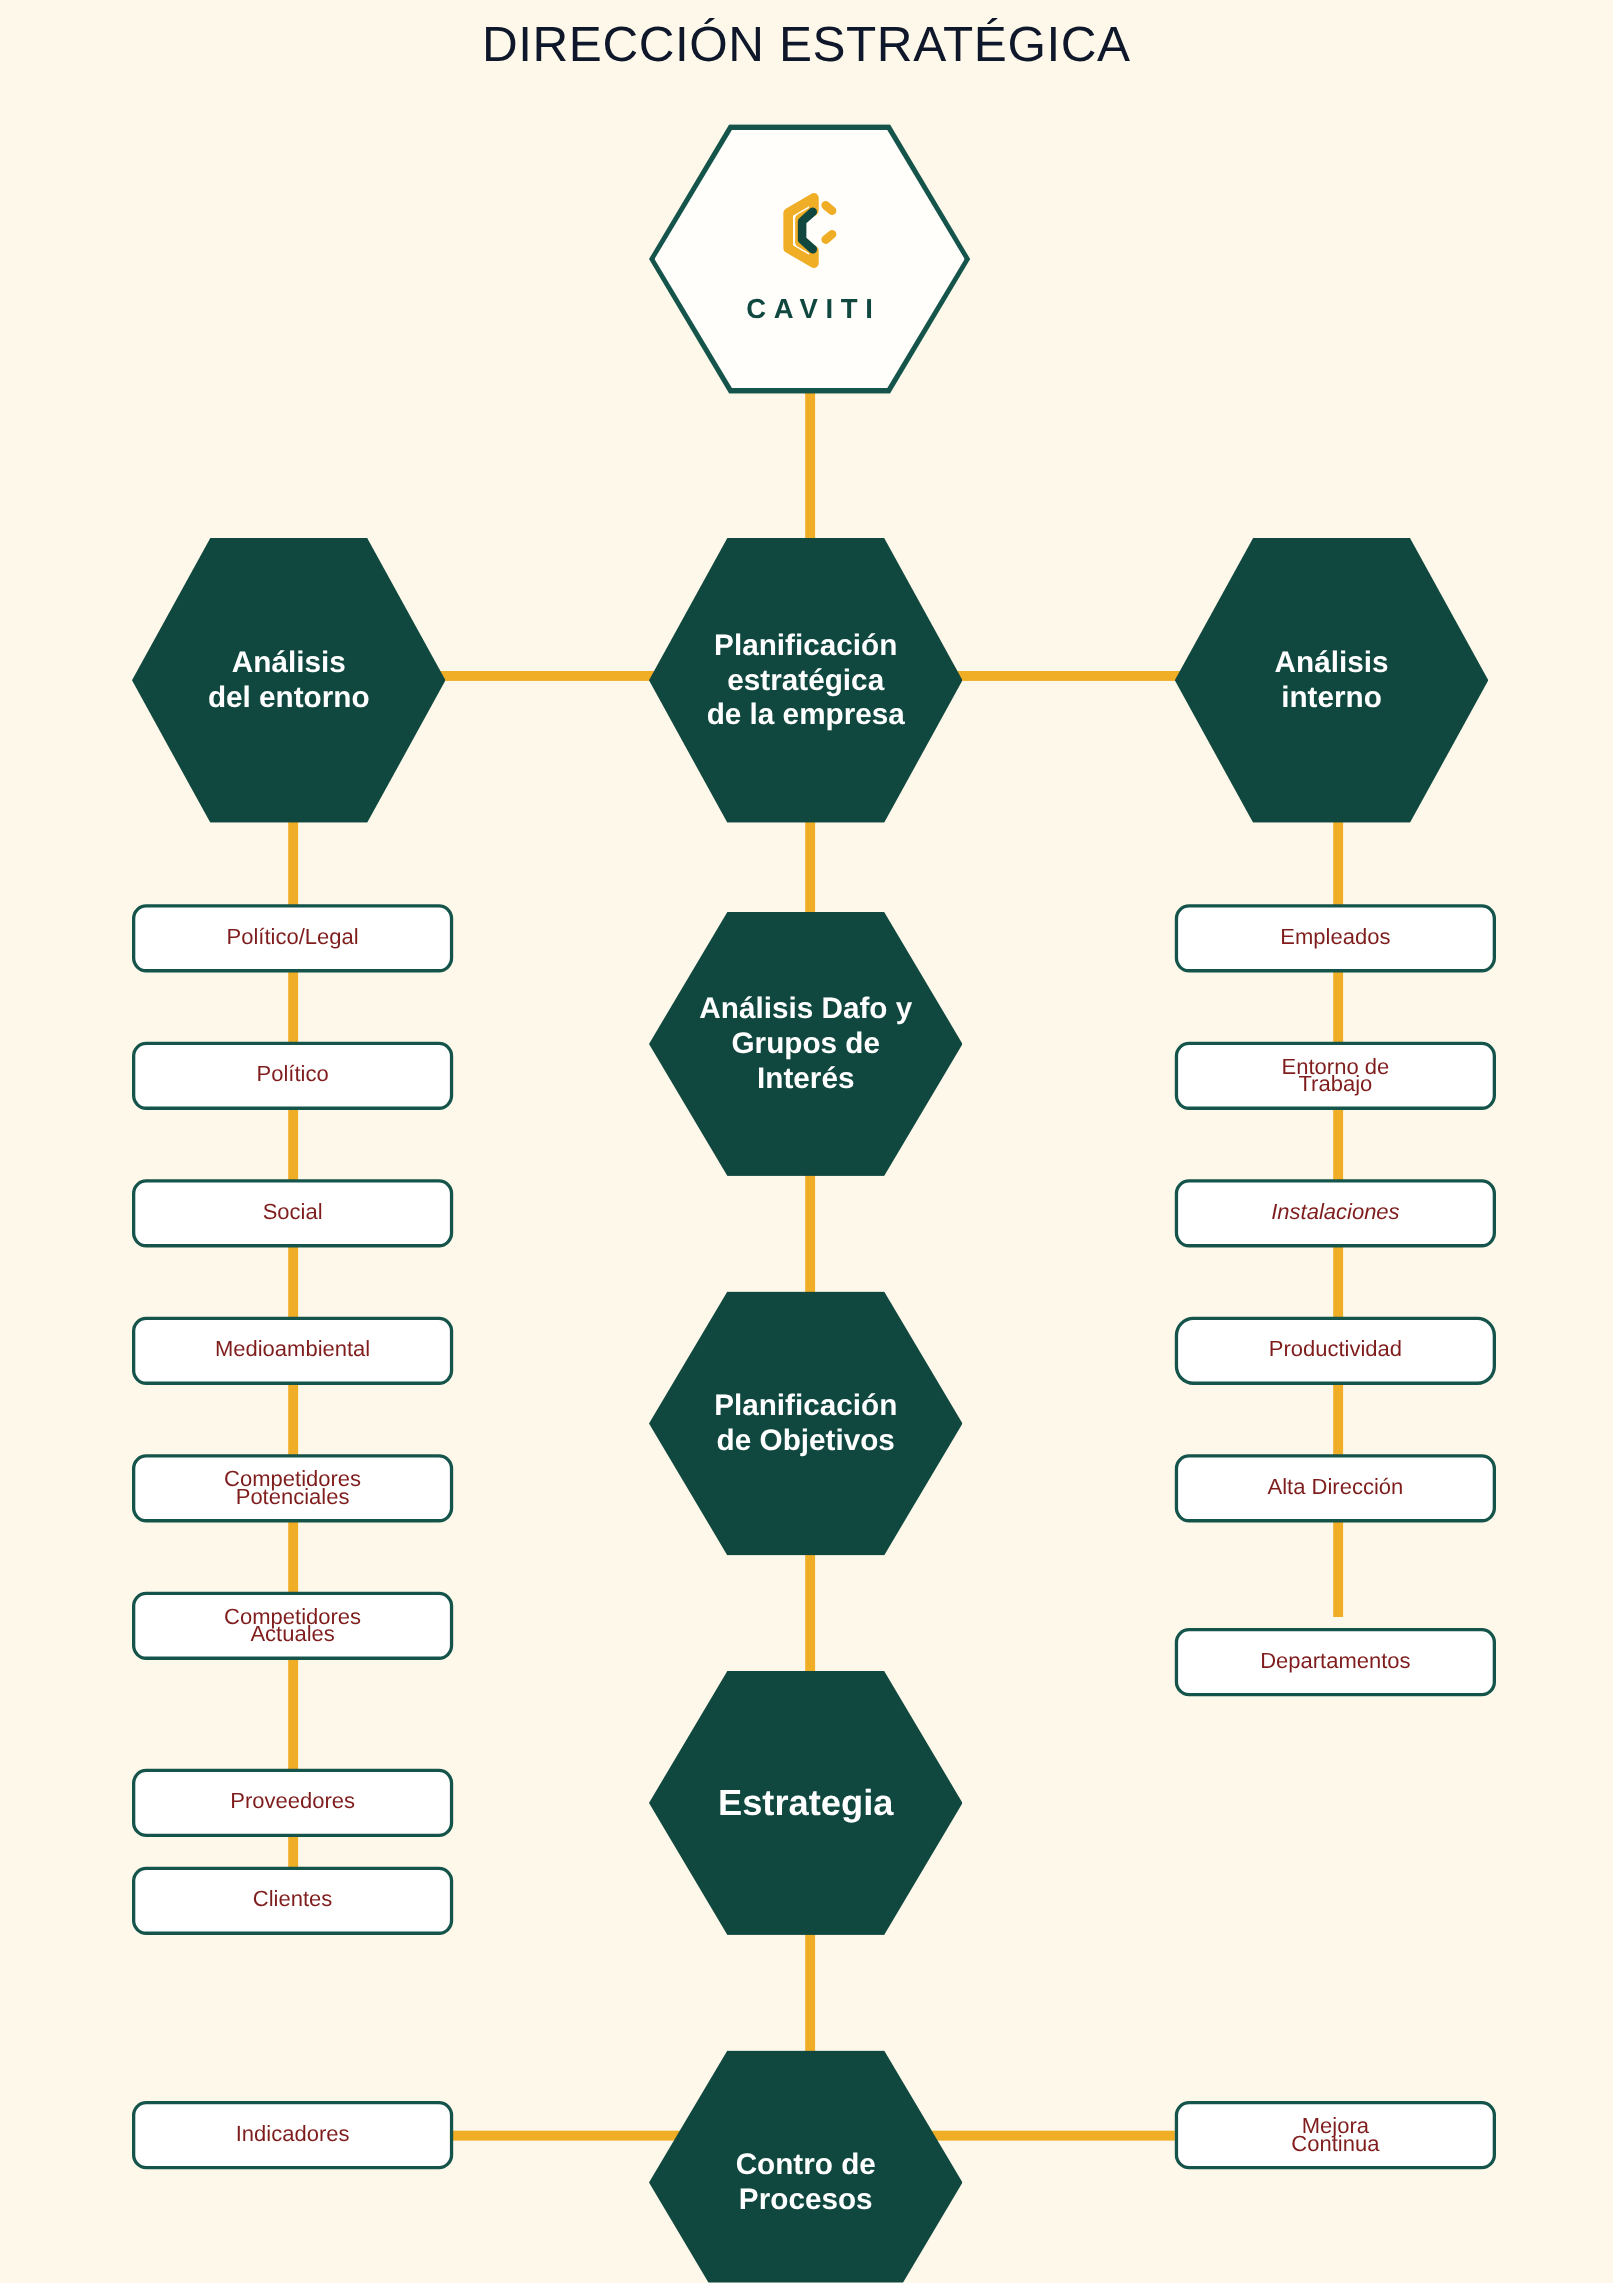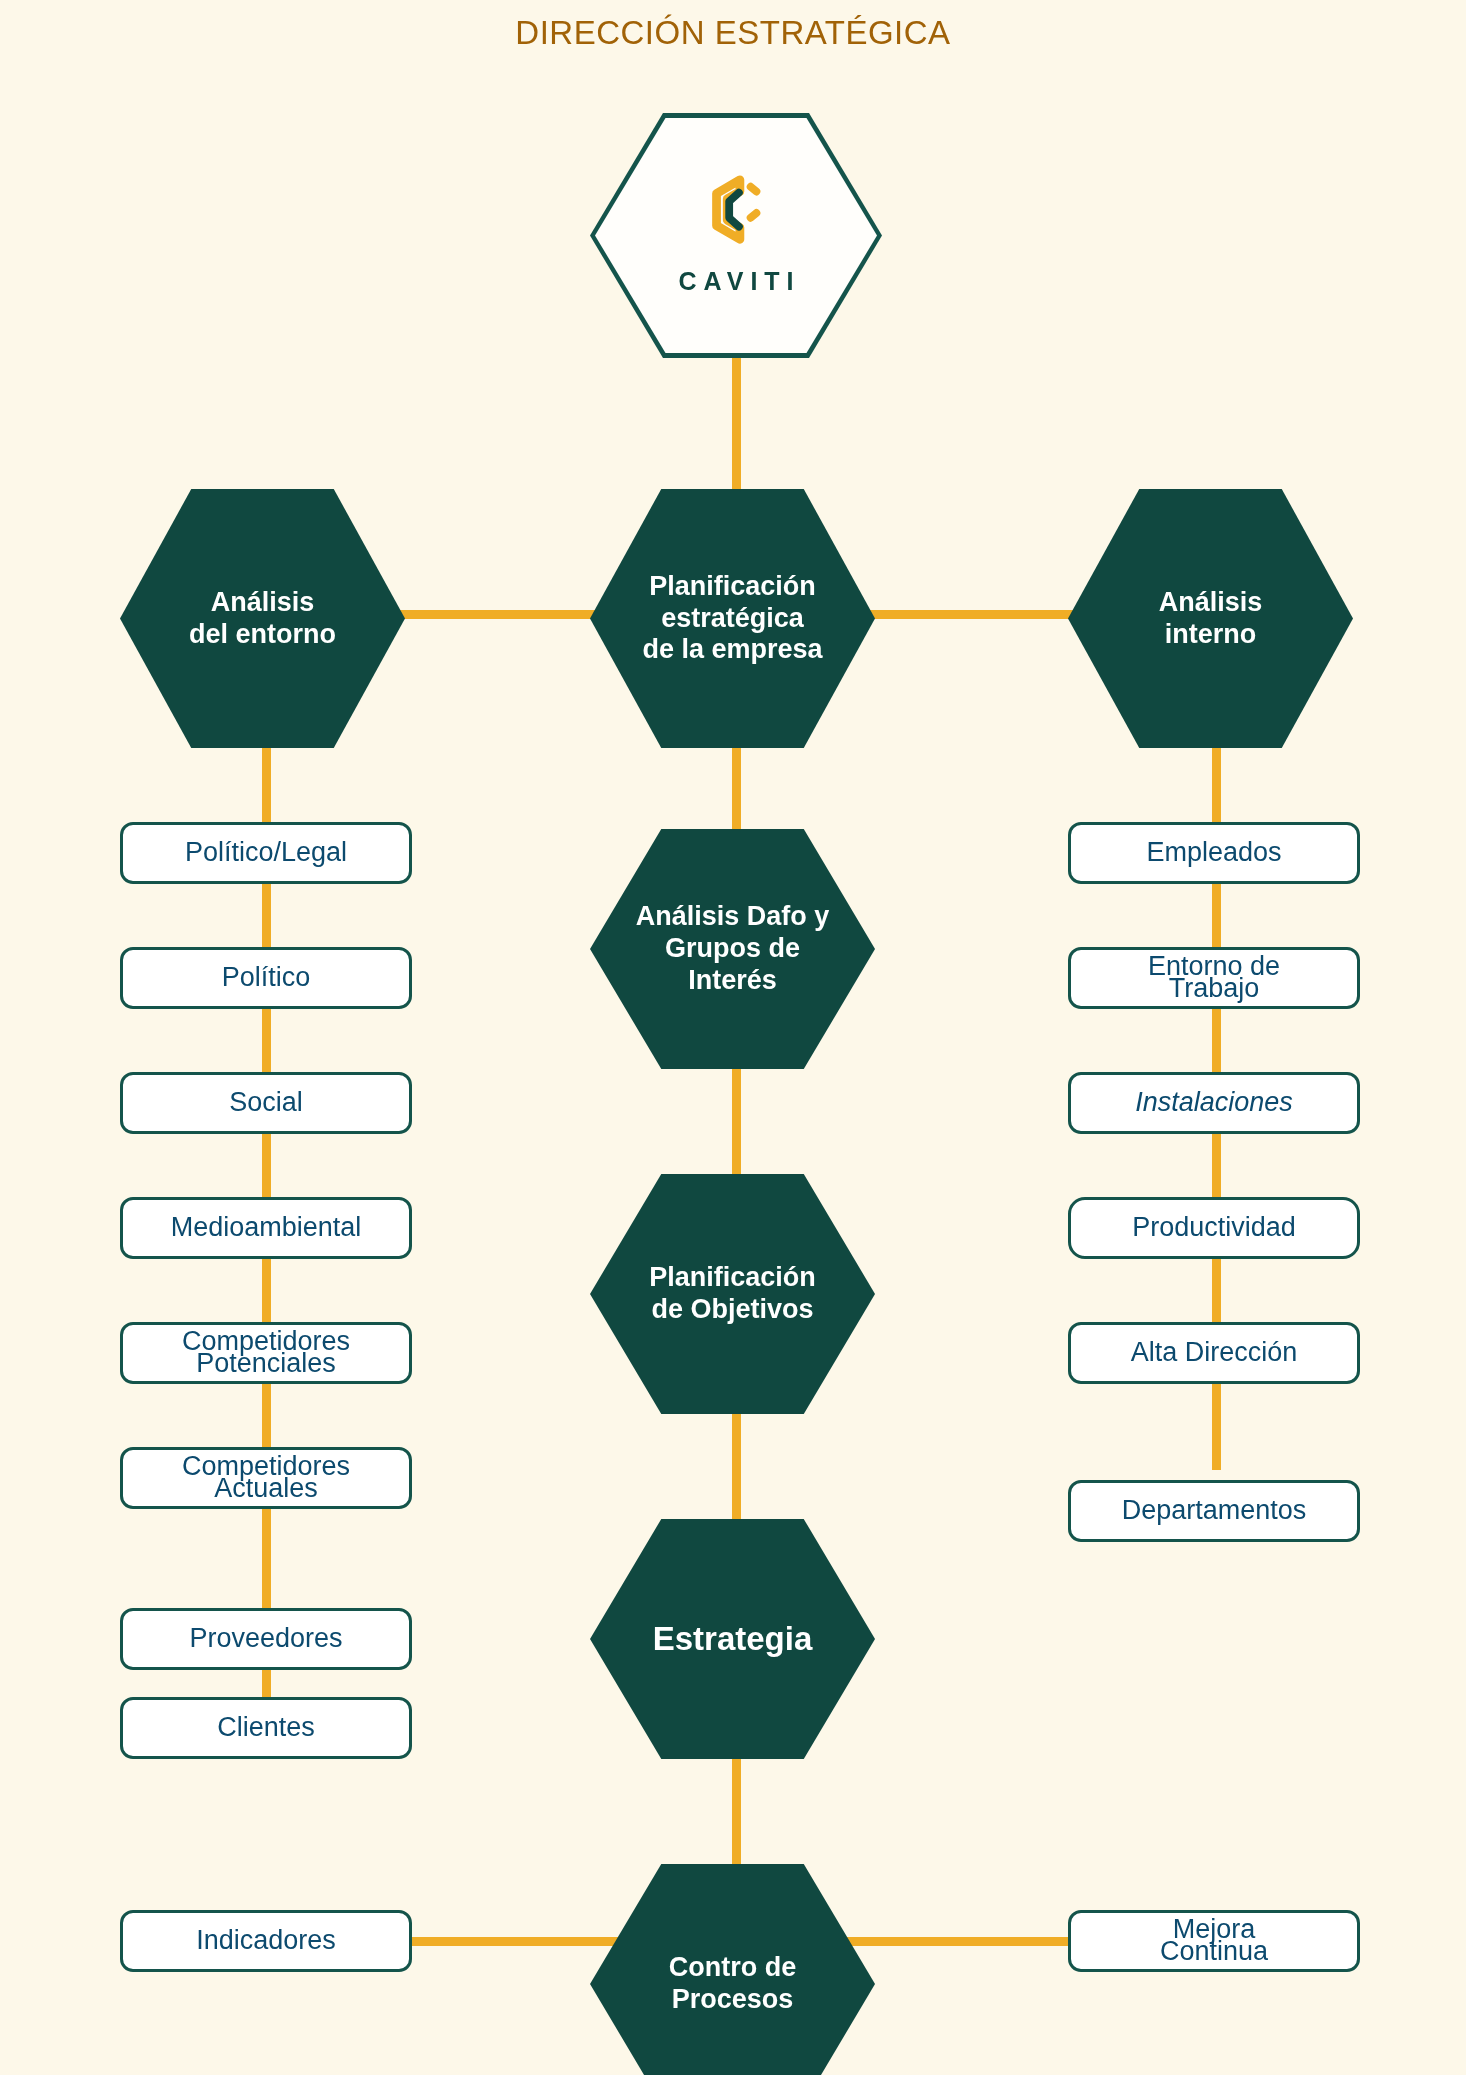--- a/index.html
+++ b/index.html
@@ -19,24 +19,24 @@
     background: #FDF8E9;
   }
 
   
   #title {
     position: absolute;
     top: 14px;
     left: 0;
     width: 1466px;
     text-align: center;
-    font-size: 33px;
+    font-size: 45px;
     font-weight: 400;
     letter-spacing: 0.5px;
-    color: #a16207;
+    color: #0f172a;
     white-space: nowrap;
   }
 
   
   .conn {
     position: absolute;
     background: #F0AD26;
     z-index: 1;
   }
   .conn-v { width: 9px; }
@@ -100,22 +100,22 @@
     position: absolute;
     z-index: 3;
     height: 62px;
     background: #FFFFFF;
     border: 3px solid #14544B;
     border-radius: 13px;
     display: flex;
     align-items: center;
     justify-content: center;
     text-align: center;
-    color: #0c4a6e;
-    font-size: 27px;
+    color: #7f1d1d;
+    font-size: 20px;
     font-weight: 400;
     line-height: 0.88;
     padding: 0 8px;
     white-space: pre-line;
   }
   .pill.two-line { line-height: 0.80; }
 </style>
 </head>
 <body>
 

